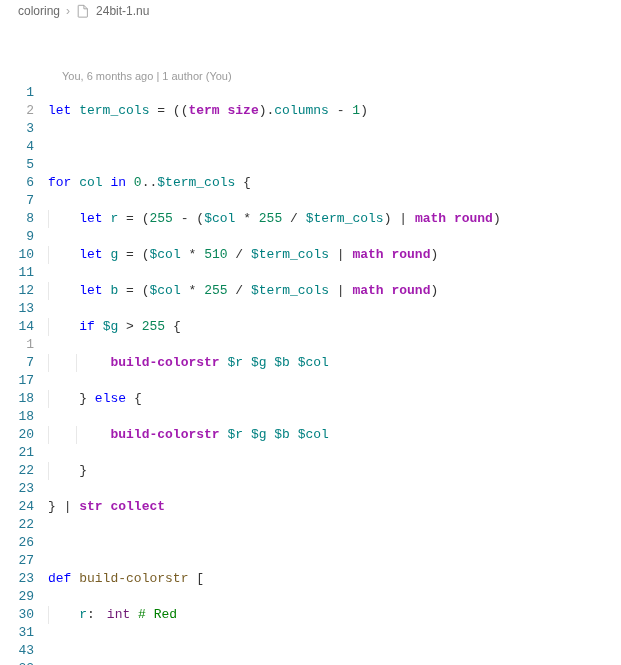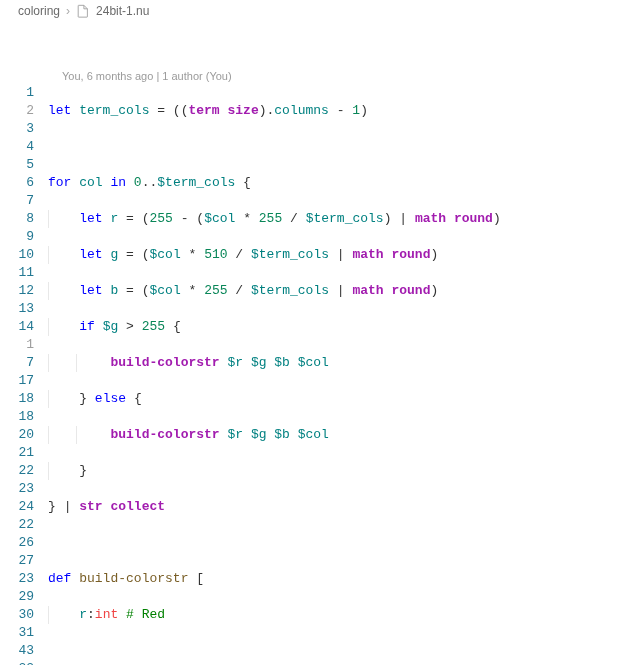--- a/index.html
+++ b/index.html
@@ -57,21 +57,21 @@
   .g1 { left: 0px; }
   .g2 { left: 28px; }
   
   .kw   { color: #0000ff; }
   .fn   { color: #a21caf; font-weight: bold; }
   .var  { color: #008080; font-family: Liberation Mono, monospace; }
   .num  { color: #098658; }
   .cm   { color: #008000; }
   .op   { color: #333333; }
   .pn   { color: #333333; }
-  .type { color: #ef4444; }
+  .type { color: #701a75; margin-left: 12px; }
   .def  { color: #795e26; }
 </style>
 </head>
 <body>
 
 <div class="breadcrumb">
   <span>coloring</span>
   <span class="sep">›</span>
   <span class="file-icon">
     <svg width="14" height="14" viewBox="0 0 16 16" fill="none" stroke="#9b9b9b" stroke-width="1">

